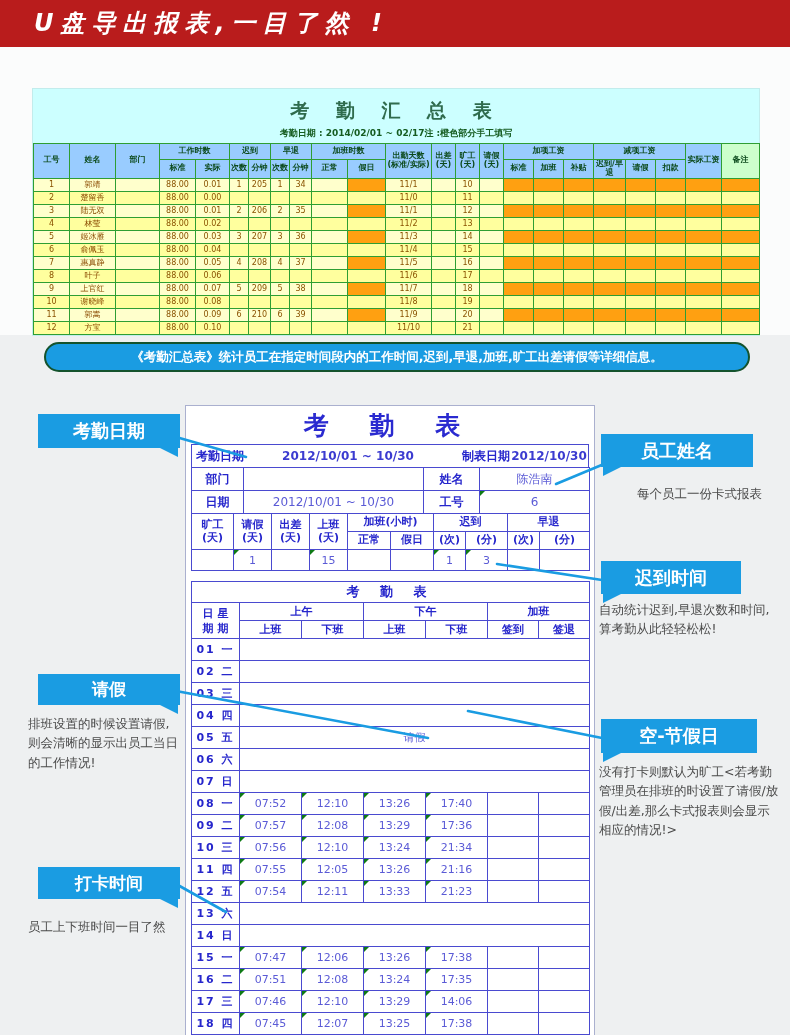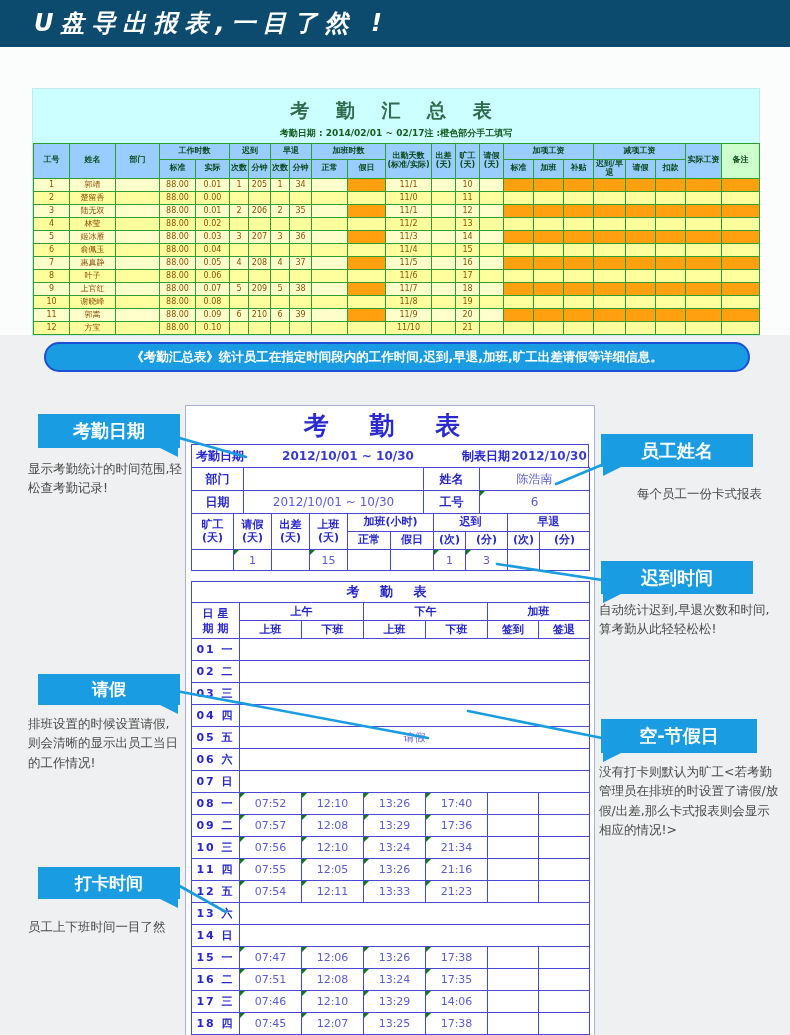--- a/index.html
+++ b/index.html
@@ -1,19 +1,19 @@
 <!DOCTYPE html>
 <html><head>
 <meta charset="utf-8">
 <style>
   html,body{margin:0;padding:0}
   .page{position:relative;width:790px;height:1035px;background:#eef0f1;overflow:hidden;
         font-family:"DejaVu Sans","Liberation Sans",sans-serif;}
   
-  .topbanner{position:absolute;left:0;top:0;width:790px;height:47px;background:#0c4a6e;
+  .topbanner{position:absolute;left:0;top:0;width:790px;height:47px;background:#b91c1c;
              color:#fff;font-size:24px;font-weight:bold;font-style:italic;line-height:47px;
              padding-left:34px;letter-spacing:7px;box-sizing:border-box}
   .whitebg{position:absolute;left:0;top:47px;width:790px;height:288px;background:#fbfcfc}
   
   .sheet{position:absolute;left:32px;top:88px;width:726px;background:#ccffff;border:1px solid #c2ecec}
   .sheet-title{text-align:center;color:#2f6b4d;font-weight:bold;font-size:19px;letter-spacing:10px;padding:9px 0 3px}
   .sheet-sub{display:flex;justify-content:center;color:#155c20;font-weight:bold;font-size:9px;padding:0 3px 3px}
   table.sum{border-collapse:collapse;table-layout:fixed;width:726px;font-size:8px}
   .sum th,.sum td{border:1px solid #2e9e33;padding:0;text-align:center;overflow:hidden}
   .sum th{background:#99ccff;color:#0c4a1c;font-weight:bold;height:15px;line-height:1.1;white-space:normal}
@@ -24,21 +24,21 @@
   .sum td.nm{color:#8a4a00}
   
   .salary{position:absolute;left:556px;top:193px;width:200px;height:57px;background:#1a9ce2;color:#fff;
           text-align:center;z-index:5}
   .salary .t1{font-size:22px;font-weight:bold;letter-spacing:3px;padding-top:5px}
   .salary .t2{font-size:11px;padding-top:3px}
   .salary::after{content:"";position:absolute;left:16px;bottom:-13px;width:0;height:0;
                  border-top:14px solid #1a9ce2;border-right:30px solid transparent;transform:skewX(-14deg)}
   
   .pill{position:absolute;left:44px;top:342px;width:702px;height:26px;background:#1a9ce2;
-        border:2px solid #1d4ed8;border-radius:16px;color:#fff;font-weight:bold;font-size:12.5px;
+        border:2px solid #14532d;border-radius:16px;color:#fff;font-weight:bold;font-size:12.5px;
         line-height:26px;text-align:center;box-sizing:content-box;white-space:nowrap;overflow:hidden}
   
   .card{position:absolute;left:185px;top:405px;width:410px;height:636px;background:#fff;
         border:1px solid #aab0cf;box-sizing:border-box;padding:0 5px}
   .card-title{text-align:center;color:#2a2ad0;font-size:25px;font-weight:bold;letter-spacing:16px;padding:3px 0 2px}
   .hrow{display:flex;align-items:center;border:1px solid #4a4ad0;height:22px;color:#2626cc;
         font-weight:bold;font-size:12px}
   .hrow .l1{width:68px;padding-left:4px}
   .hrow .v1{width:168px;text-align:center;color:#3b3bd0}
   .hrow .l2{width:78px;text-align:right}
@@ -684,30 +684,29 @@
             <td class="t gc">13:26</td>
             <td class="t gc">17:42</td>
             <td class="t"></td>
             <td class="t"></td>
           </tr>
         </tbody>
       </table>
   </div>
 
   <div class="co co-l" style="left:38px;top:414px;width:142px;height:34px;line-height:34px;font-size:18px">考勤日期</div>
-  <div class="co-desc" style="left:28px;top:459px;width:156px">显示考勤统计的时间范围,轻松查考勤记录!</div>
 
   <div class="co co-l" style="left:38px;top:674px;width:142px;height:31px;line-height:31px;font-size:17px">请假</div>
   <div class="co-desc" style="left:28px;top:714px;width:152px">排班设置的时候设置请假,则会清晰的显示出员工当日的工作情况!</div>
 
   <div class="co co-l" style="left:38px;top:867px;width:142px;height:32px;line-height:32px;font-size:17px">打卡时间</div>
   <div class="co-desc" style="left:28px;top:917px;width:140px">员工上下班时间一目了然</div>
 
   <div class="co co-r" style="left:601px;top:434px;width:152px;height:33px;line-height:33px;font-size:18px">员工姓名</div>
   <div class="co-desc" style="left:637px;top:484px;width:172px">每个员工一份卡式报表</div>
 
-  <div class="co co-r" style="left:601px;top:561px;width:152px;height:33px;line-height:33px;font-size:18px">迟到时间</div>
+  <div class="co co-r" style="left:601px;top:561px;width:140px;height:33px;line-height:33px;font-size:18px">迟到时间</div>
   <div class="co-desc" style="left:599px;top:600px;width:178px">自动统计迟到,早退次数和时间,算考勤从此轻轻松松!</div>
 
   <div class="co co-r" style="left:601px;top:719px;width:156px;height:34px;line-height:34px;font-size:18px">空-节假日</div>
   <div class="co-desc" style="left:599px;top:762px;width:182px">没有打卡则默认为旷工&lt;若考勤管理员在排班的时设置了请假/放假/出差,那么卡式报表则会显示相应的情况!&gt;</div>
 
 </div>
 
 </body></html>

